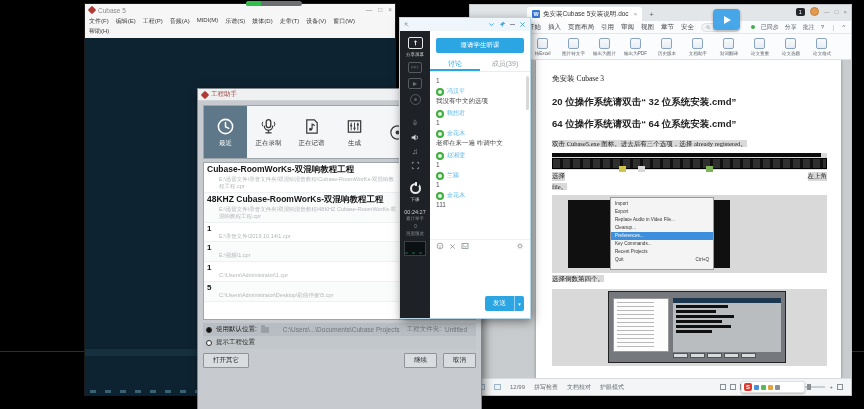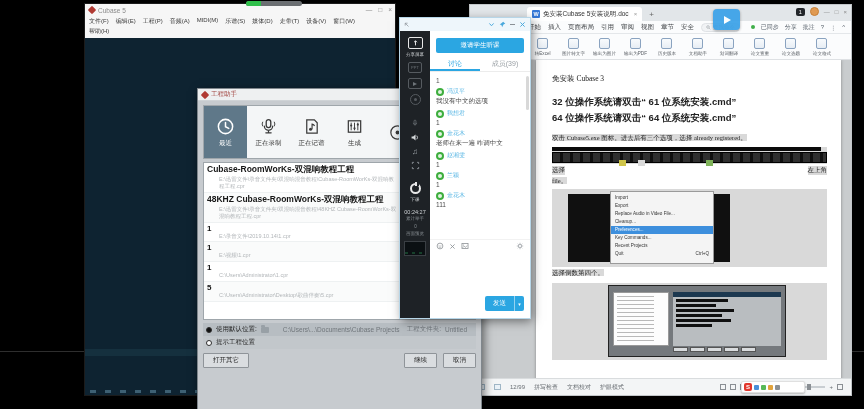--- a/index.html
+++ b/index.html
@@ -39,21 +39,21 @@
   .dot-green{width:4px;height:4px;border-radius:50%;background:#3fae49;display:inline-block}
   .wp-tools{height:26px;background:#fbfcfd;border-bottom:1px solid #dee1e4;display:flex;align-items:center;padding-left:57px}
   .tool{width:31px;display:flex;flex-direction:column;align-items:center;gap:1px}
   .tool-ico{width:11px;height:11px;border:1px solid #8aa3c0;border-radius:2px;background:linear-gradient(#f8fbfd,#e7edf4)}
   .tool-label{font-size:5px;color:#5b6066;white-space:nowrap;transform:scale(.92)}
   .wp-doc{position:absolute;top:55px;left:0;right:0;bottom:17px;background:#c9ccce;overflow:hidden}
   .page{position:absolute;left:66px;right:10px;top:0;bottom:-4px;background:#fff;box-shadow:0 0 3px rgba(0,0,0,.35);padding:10px 14px 0 16px;font-family:"Liberation Serif",serif;color:#222}
   .d1{font-size:7.5px;margin-top:4px}
   .d2{font-size:7.5px;margin-top:11px}
   .d3{font-size:9.5px;font-weight:bold;margin-top:12px;font-family:"Liberation Sans",sans-serif}
-  .d4{font-size:9.5px;font-weight:bold;margin-top:3px;font-family:"Liberation Sans",sans-serif}
+  .d4{font-size:9.5px;font-weight:bold;margin-top:9px;font-family:"Liberation Sans",sans-serif}
   .d5{font-size:6.5px;margin-top:9px}
   .hl{background:#d9d9d9}
   .shot1{margin-top:4px;height:17px;position:relative;background:#d9d9d9}
   .s1a{position:absolute;top:0;left:0;right:6px;height:4px;background:#0b0b0b}
   .s1b{position:absolute;top:5px;left:0;right:0;height:11px;background:#131313;border:1px solid #000;background-image:repeating-linear-gradient(90deg,#2f2f2f 0 7px,#101010 7px 10px)}
   .s1c{position:absolute;top:7px;height:6px;width:7px}
   .shotline{display:flex;justify-content:space-between;font-size:6.5px;margin-top:2px}
   .d6c{font-size:6.5px;margin-top:2px}
   .shot2{margin-top:3px;background:#d9d9d9;height:78px;position:relative}
   .s2black{position:absolute;left:16px;top:5px;width:162px;height:68px;background:#101010}
@@ -282,21 +282,21 @@
           <div class="tool-label">论文选题</div>
         </div>
       <div class="tool">
           <div class="tool-ico"></div>
           <div class="tool-label">论文格式</div>
         </div>
     </div>
     <div class="wp-doc">
       <div class="page">
         <div class="d1">免安装 Cubase 3</div>
-        <div class="d3">32 位操作系统请双击“ 61 位系统安装.cmd”</div>
+        <div class="d3">20 位操作系统请双击“ 32 位系统安装.cmd”</div>
         <div class="d4">64 位操作系统请双击“ 64 位系统安装.cmd”</div>
         <div class="d5"><span class="hl">双击 Cubase5.exe 图标。进去后有三个选项，选择 already registered。</span></div>
         <div class="shot1">
           <div class="s1a"></div>
           <div class="s1b">
             <span class="s1c" style="left:24%;background:#cfc54a"></span>
             <span class="s1c" style="left:31%;background:#d9d9d9"></span>
             <span class="s1c" style="left:56%;background:#7fb35a"></span>
           </div>
         </div>

